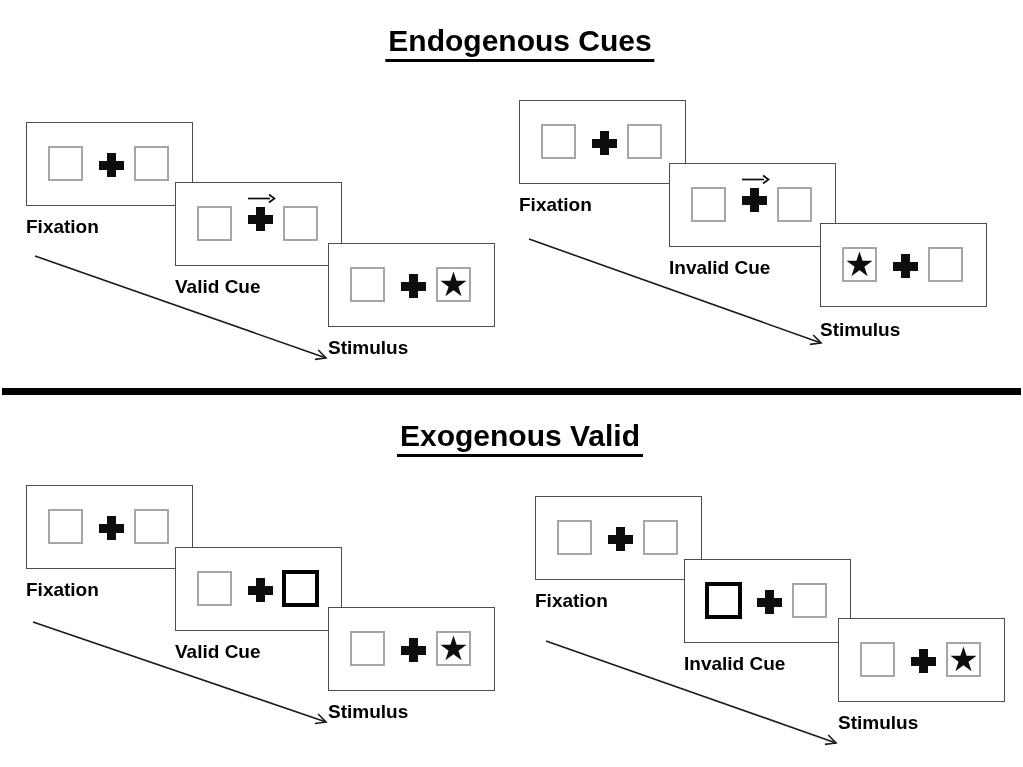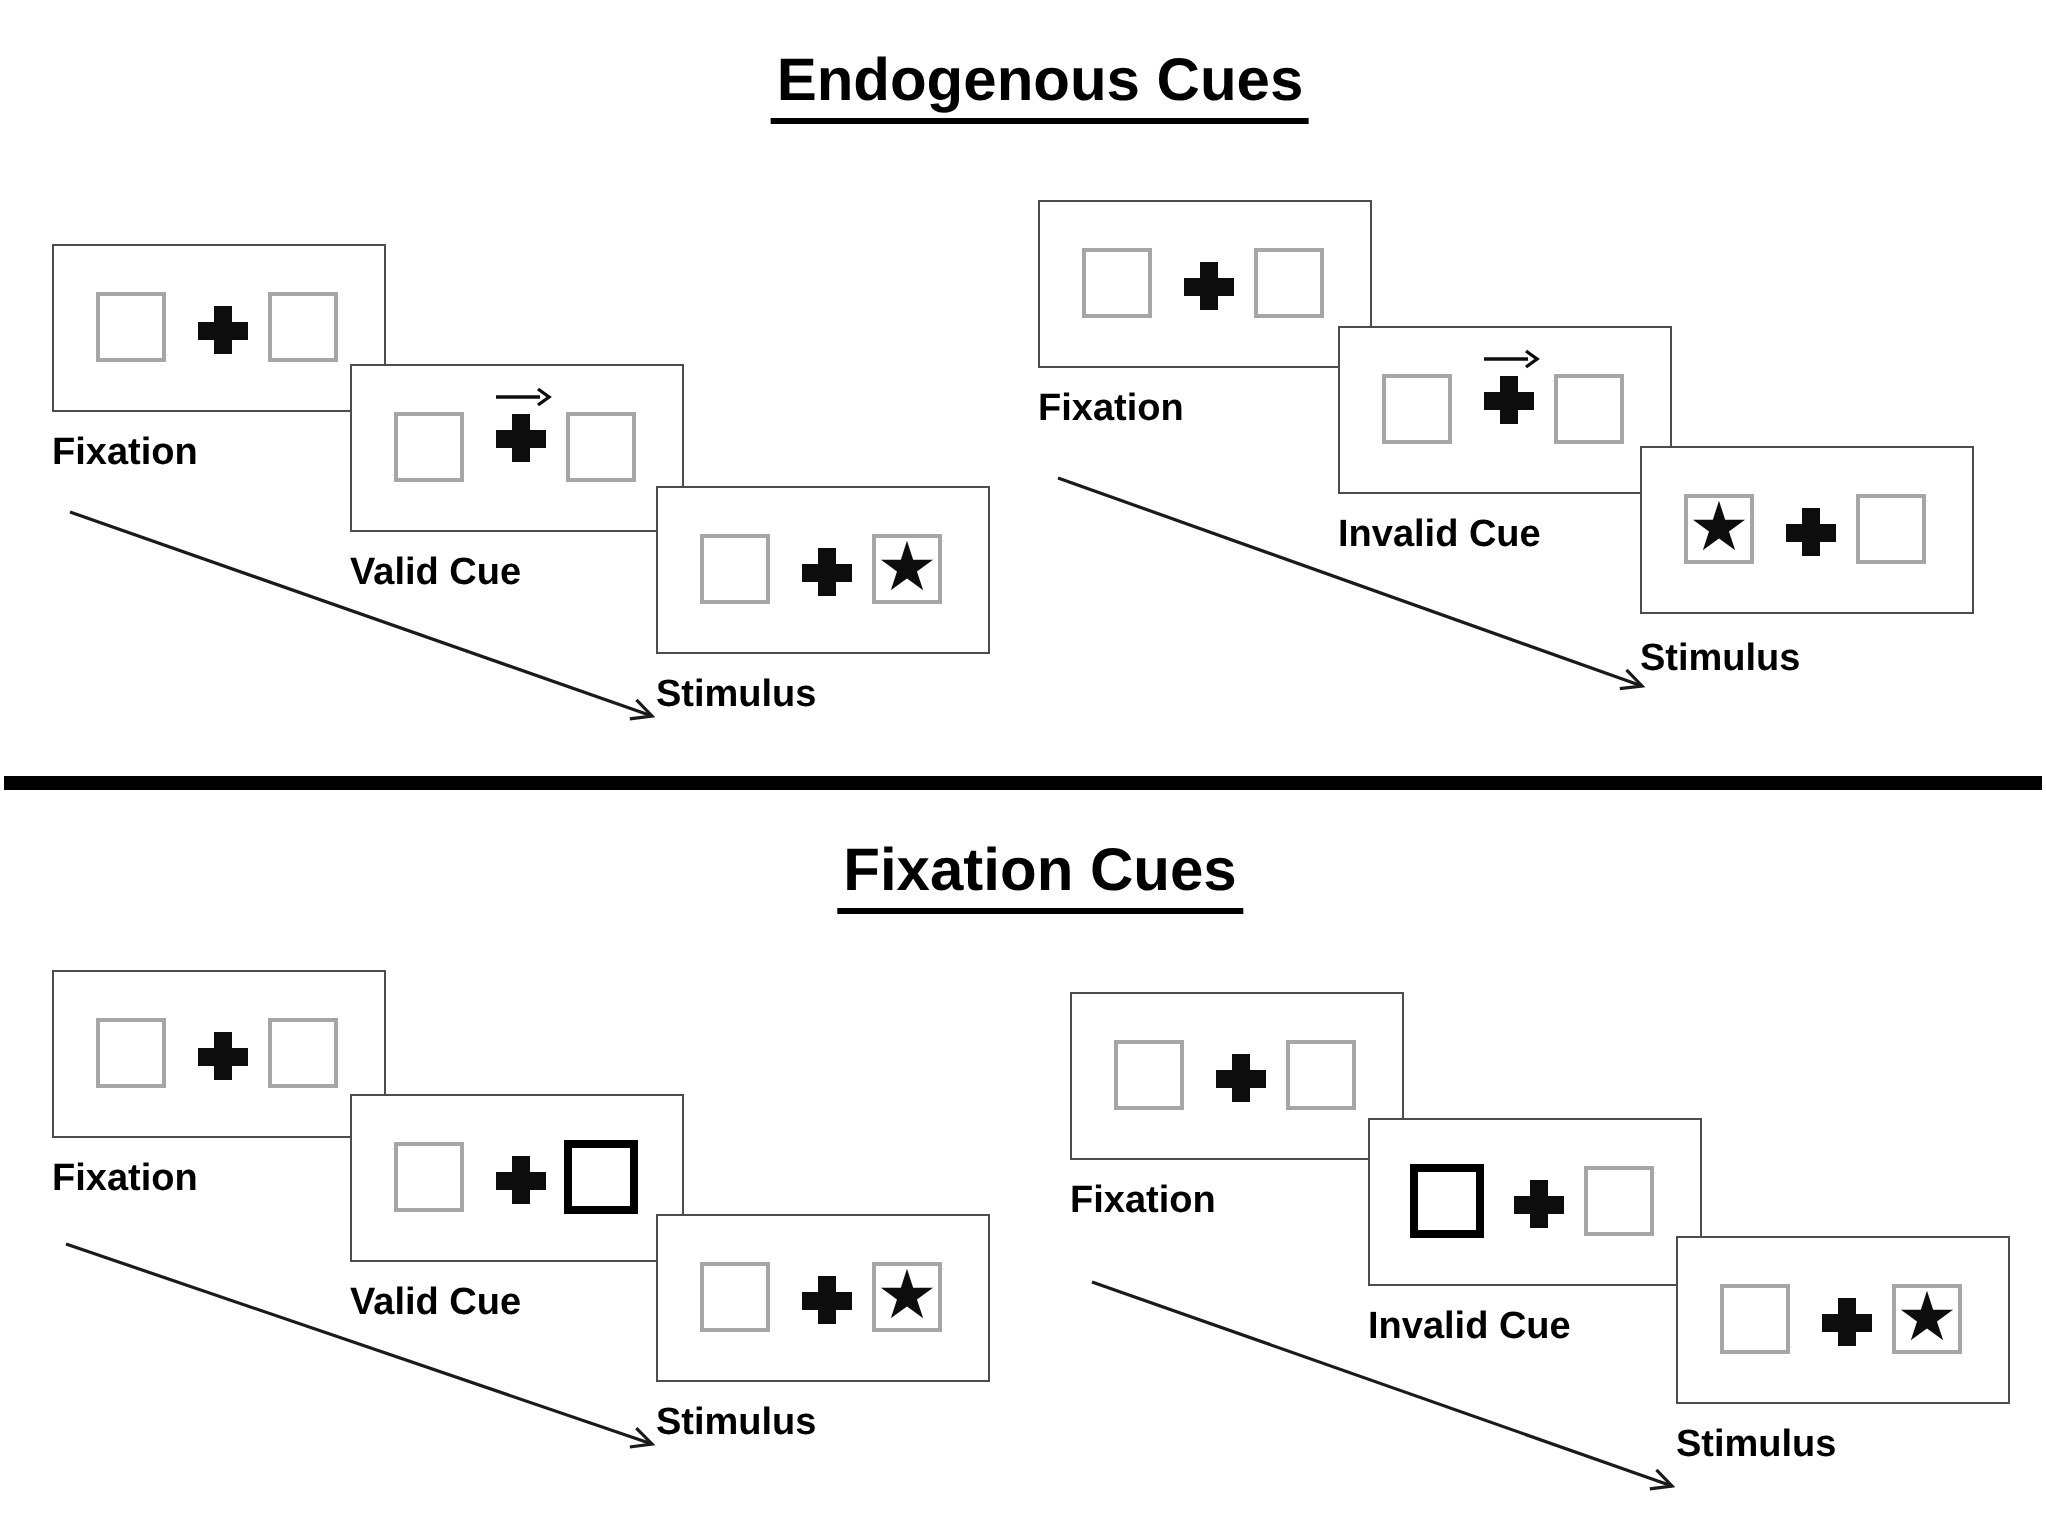--- a/index.html
+++ b/index.html
@@ -59,21 +59,21 @@
     z-index:20;
   }
   .arrows-overlay{position:absolute; left:0; top:0; z-index:5;}
 </style>
 </head>
 <body>
 
 <div id="stage">
 
   <div class="section-title" style="top:24px;">Endogenous Cues</div>
-  <div class="section-title" style="top:419px;">Fixation Cues</div>
+  <div class="section-title" style="top:419px;">Exogenous Valid</div>
 
   <div class="divider" style="top:388px;"></div>
 
   <svg class="arrows-overlay" width="1023" height="767" viewBox="0 0 1023 767">
     <defs>
       <marker id="ah" markerWidth="16" markerHeight="14" refX="12" refY="7" orient="auto" markerUnits="userSpaceOnUse">
         <polyline points="2,2 12,7 2,12" fill="none" stroke="#1a1a1a" stroke-width="1.6"></polyline>
       </marker>
     </defs>
     <line x1="35" y1="256" x2="326" y2="358" stroke="#1a1a1a" stroke-width="1.6" marker-end="url(#ah)"></line>

